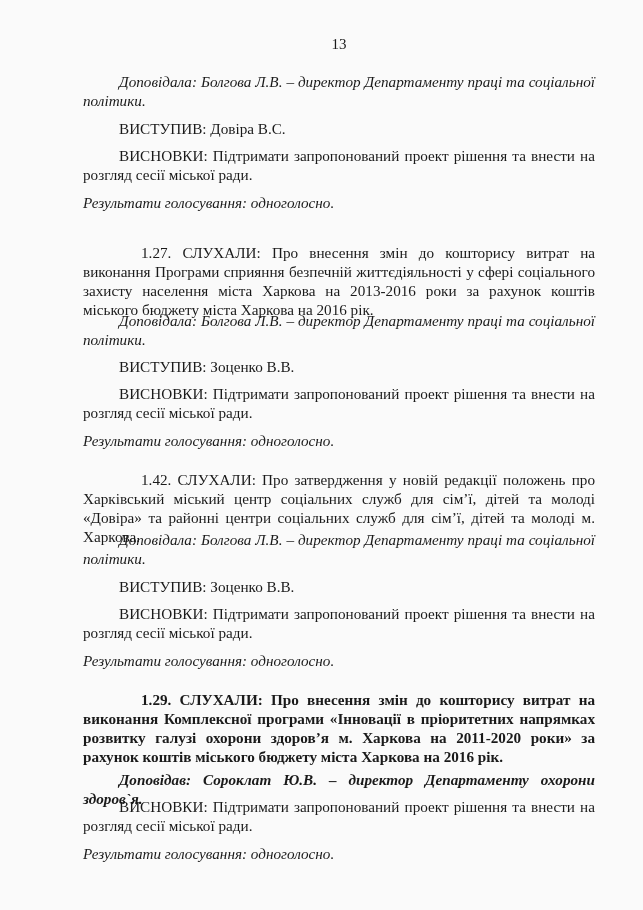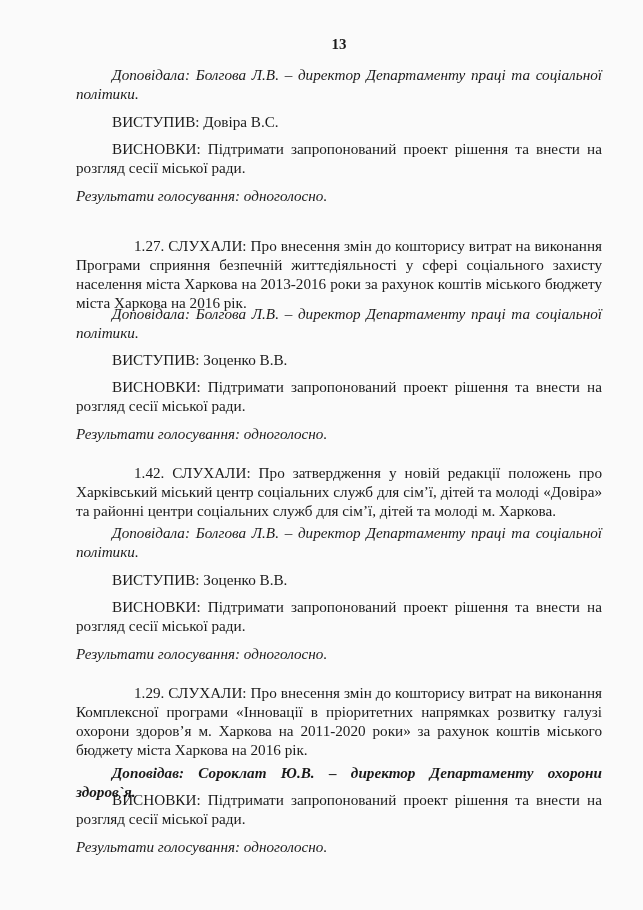--- a/index.html
+++ b/index.html
@@ -23,24 +23,23 @@
       top: 0;
       width: 542px;
     }
     .page-number {
       position: absolute;
       left: 0;
       width: 542px;
       top: 35px;
       text-align: center;
       font-size: 15px;
-      font-weight: bold;
     }
     p {
-      margin: 8px;
+      margin: 15px;
       text-align: justify;
       text-align-last: auto;
     }
     .indent { text-indent: 36px; }
     .indent-big { text-indent: 58px; }
     .italic { font-style: italic; }
     .block {
       position: absolute;
       left: 0;
       width: 542px;
@@ -90,21 +89,21 @@
   <div class="block" style="top:562px;">
     <p class="indent">ВИСТУПИВ: Зоценко В.В.</p>
   </div>
   <div class="block" style="top:589px;">
     <p class="indent">ВИСНОВКИ: Підтримати запропонований проект рішення та внести на розгляд сесії міської ради.</p>
   </div>
   <div class="block" style="top:636px;">
     <p class="italic">Результати голосування:  одноголосно.</p>
   </div>
 
-  <div class="block" style="top:675px;">
+  <div class="block" style="top:675px;font-weight:bold;">
     <p class="indent-big">1.29. СЛУХАЛИ: Про внесення змін до кошторису витрат на виконання Комплексної програми «Інновації в пріоритетних напрямках розвитку галузі охорони здоров’я м. Харкова на 2011-2020 роки» за рахунок коштів міського бюджету міста Харкова на 2016 рік.</p>
   </div>
   <div class="block" style="top:755px;font-weight:bold;">
     <p class="indent italic">Доповідав: Сороклат Ю.В. – директор Департаменту охорони здоров`я.</p>
   </div>
   <div class="block" style="top:782px;">
     <p class="indent">ВИСНОВКИ: Підтримати запропонований проект рішення та внести на розгляд сесії міської ради.</p>
   </div>
   <div class="block" style="top:829px;">
     <p class="italic">Результати голосування:  одноголосно.</p>

